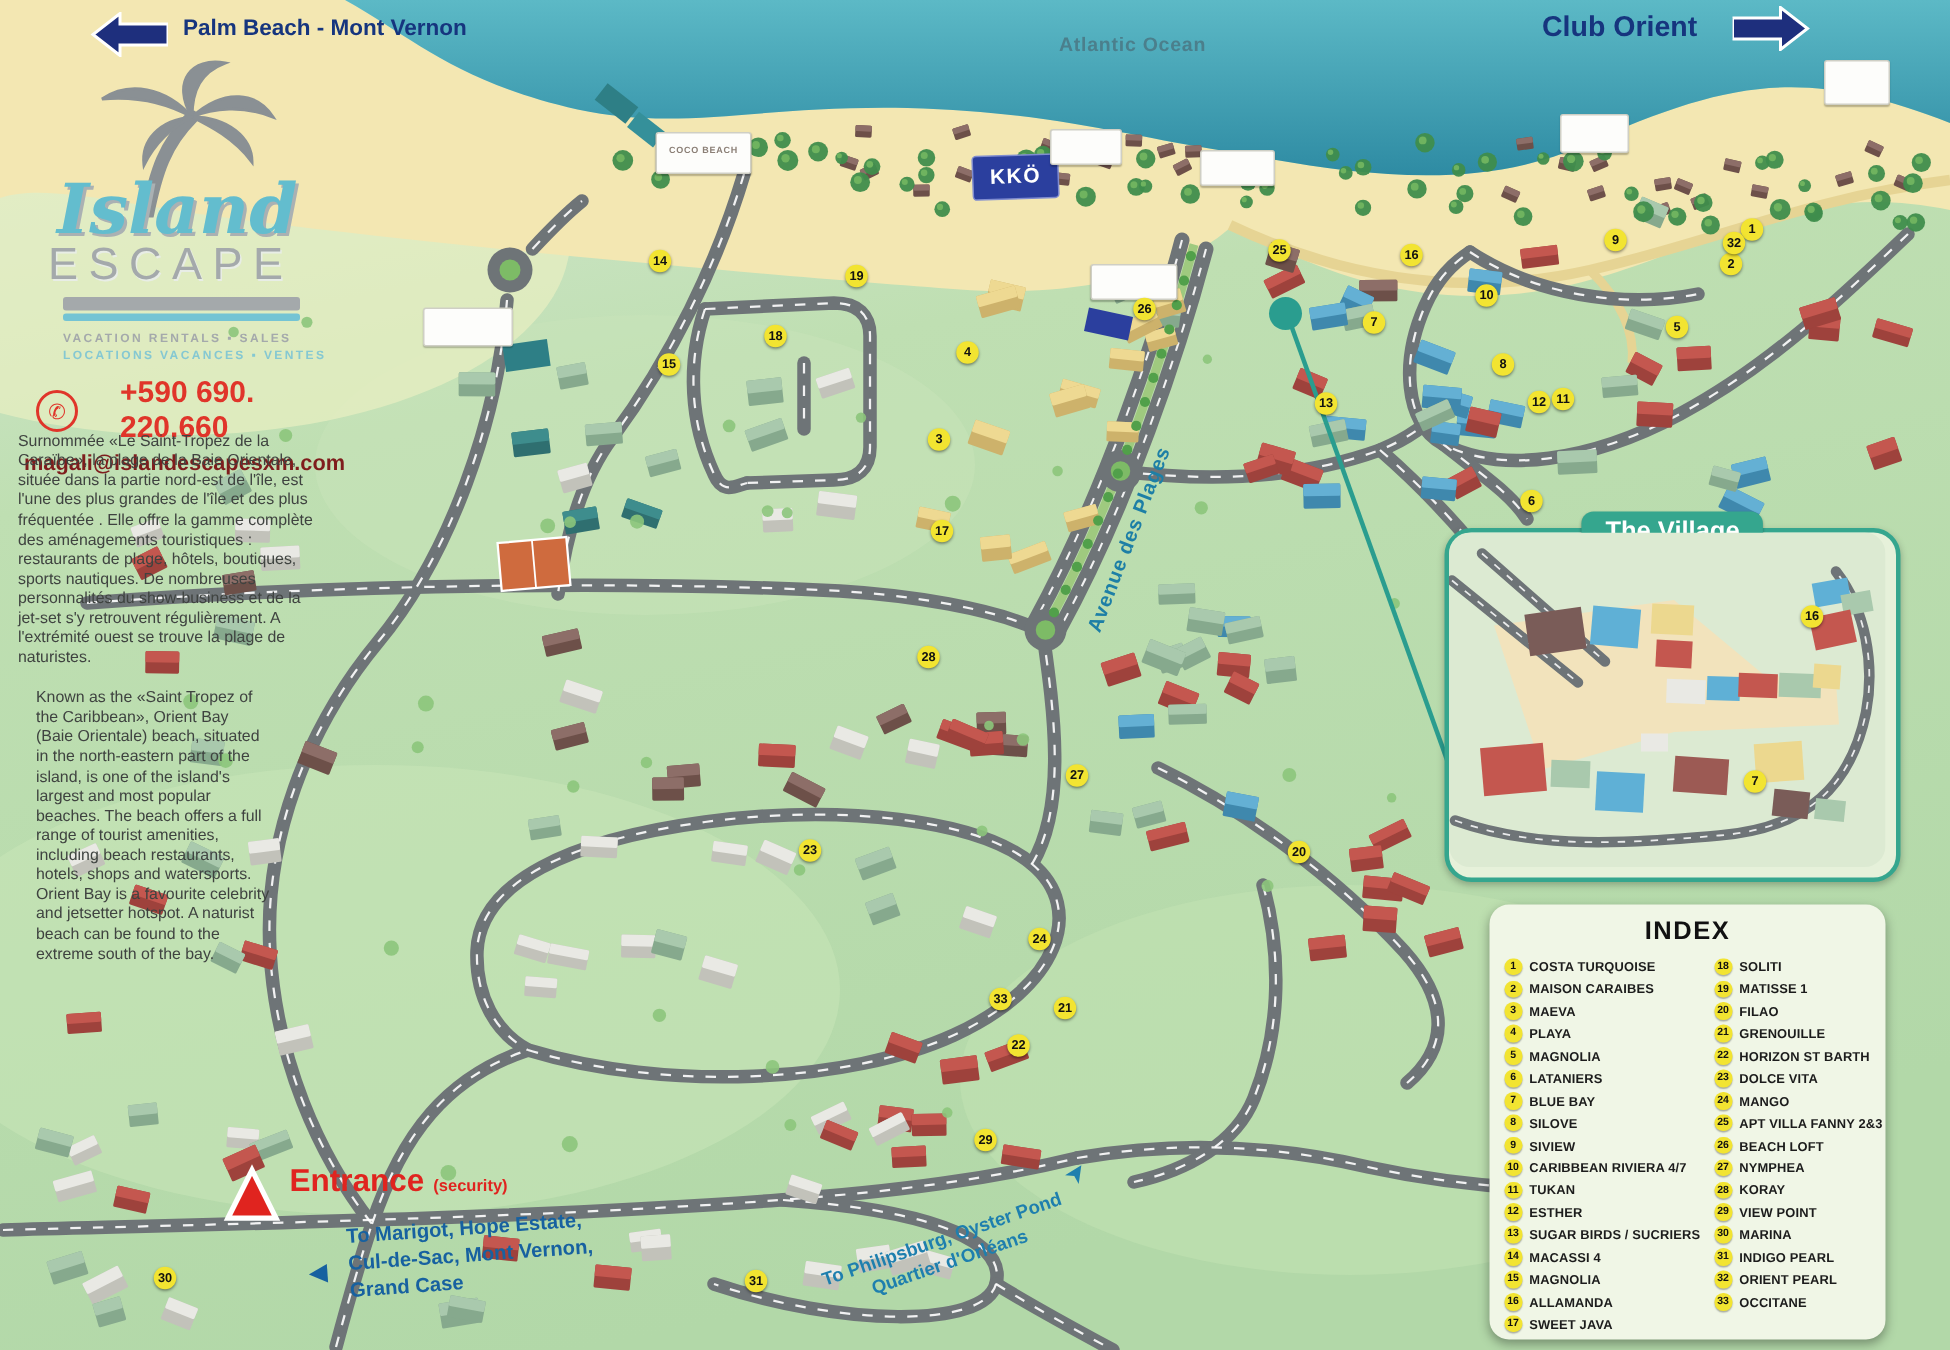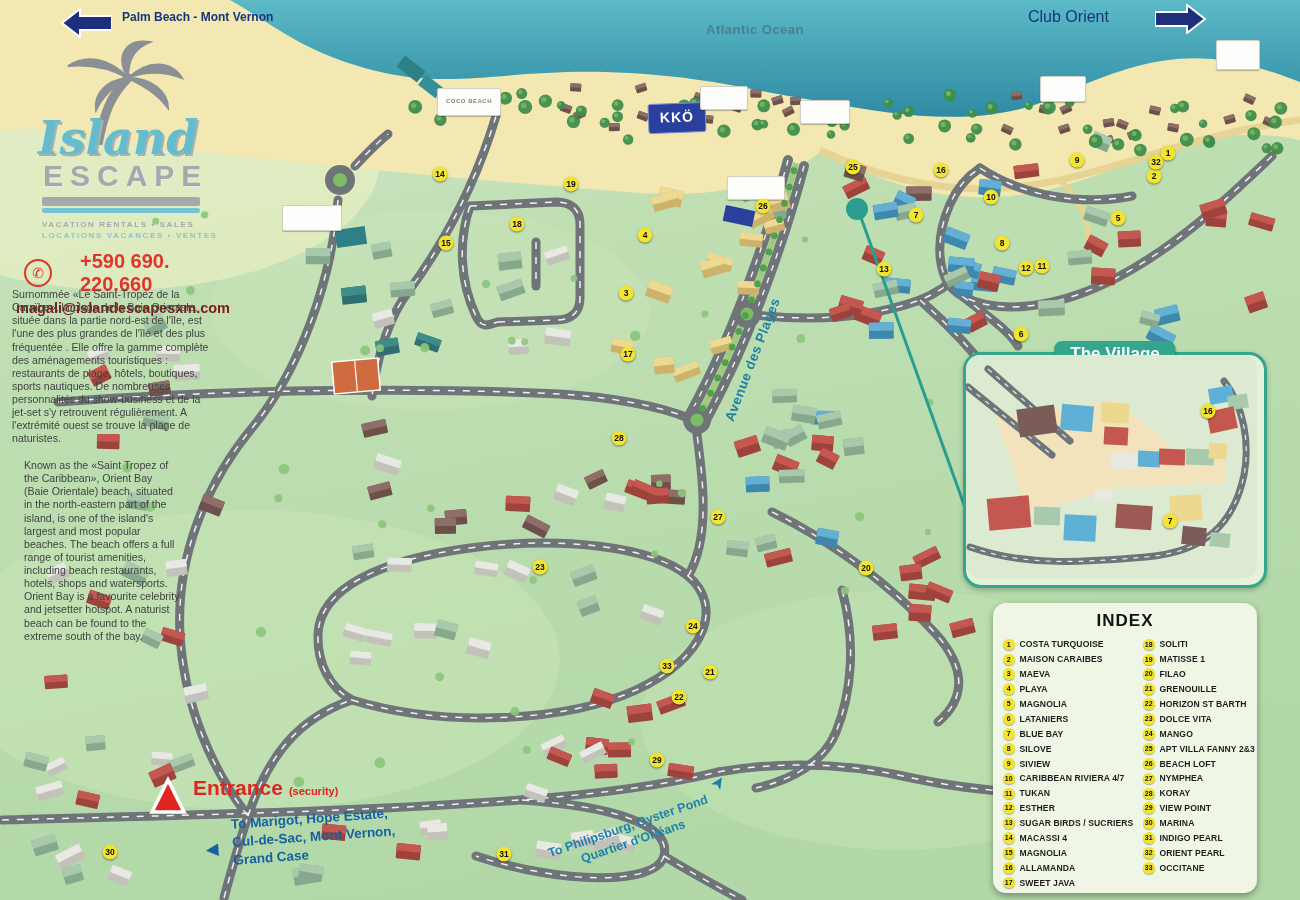--- a/index.html
+++ b/index.html
@@ -2,30 +2,30 @@
 <html><head>
 <meta charset="utf-8">
 <style>
   html,body{margin:0;padding:0;}
   body{font-family:"Liberation Sans",sans-serif;}
   #stage{position:relative;width:1300px;height:900px;overflow:hidden;background:#b9dcae;}
   #basemap{position:absolute;left:0;top:0;z-index:0;}
 
   
   .hdr{position:absolute;z-index:5;white-space:nowrap;}
-  #palm-beach-label{left:122px;top:10px;font-size:12px;font-weight:bold;color:#16357e;}
+  #palm-beach-label{left:122px;top:10px;font-size:15px;font-weight:bold;color:#16357e;}
   #arrow-left{left:60px;top:8px;}
   #atlantic-label{left:706px;top:22px;font-size:13px;font-weight:bold;color:#4b7f8c;letter-spacing:.5px;}
-  #club-orient-label{left:1028px;top:8px;font-size:16px;font-weight:normal;color:#16357e;}
+  #club-orient-label{left:1028px;top:8px;font-size:19px;font-weight:bold;color:#16357e;}
   #arrow-right{left:1155px;top:4px;}
 
   
   #brand{position:absolute;left:10px;top:40px;width:230px;z-index:5;}
   #brand-island{font-family:"DejaVu Serif",serif;font-style:italic;font-weight:bold;font-size:46px;color:#63bdce;text-shadow:2px 2px 0 #aab1b3;margin-left:28px;margin-top:-38px;}
-  #brand-escape{font-size:30px;font-weight:bold;color:#a4a9ab;letter-spacing:7px;margin-left:33px;margin-top:-6px;text-shadow:1px 1px 0 #e8ede6;}
+  #brand-escape{font-size:30px;font-weight:normal;color:#a4a9ab;letter-spacing:7px;margin-left:22px;margin-top:-6px;text-shadow:1px 1px 0 #e8ede6;}
   .brand-bar1{width:158px;height:9px;background:#a4a9ab;border-radius:2px;margin:4px 0 0 32px;}
   .brand-bar2{width:158px;height:5px;background:#74c4d4;border-radius:2px;margin:2px 0 0 32px;}
   .tagline{margin-left:32px;font-size:8px;font-weight:bold;letter-spacing:1.6px;}
   #tagline-en{color:#a4a9ab;margin-top:7px;}
   #tagline-fr{color:#85c8d2;margin-top:2px;}
   #phone-row{display:flex;align-items:center;margin:10px 0 0 14px;}
   #phone-icon{width:24px;height:24px;border:2.5px solid #e0352a;border-radius:50%;color:#e0352a;font-size:14px;line-height:24px;text-align:center;flex:none;}
   #phone-number{margin-left:28px;font-size:20px;font-weight:800;color:#e0352a;}
   #email{margin:4px 0 0 6px;font-size:14.5px;font-weight:800;color:#7f1d1d;}
   .para{position:absolute;z-index:5;color:#3f4340;font-size:10.6px;line-height:1.24;font-weight:500;}

